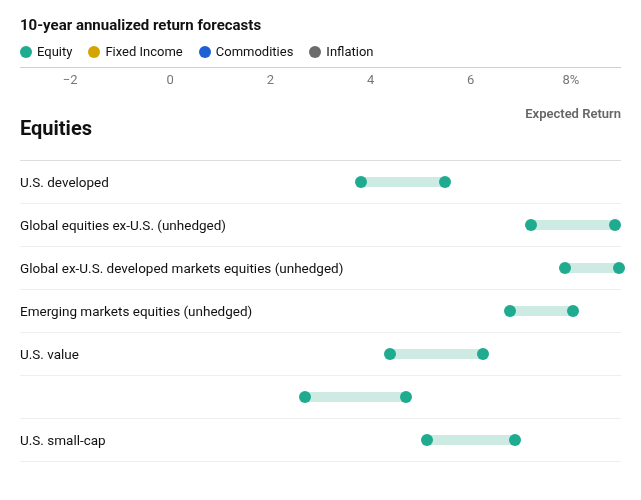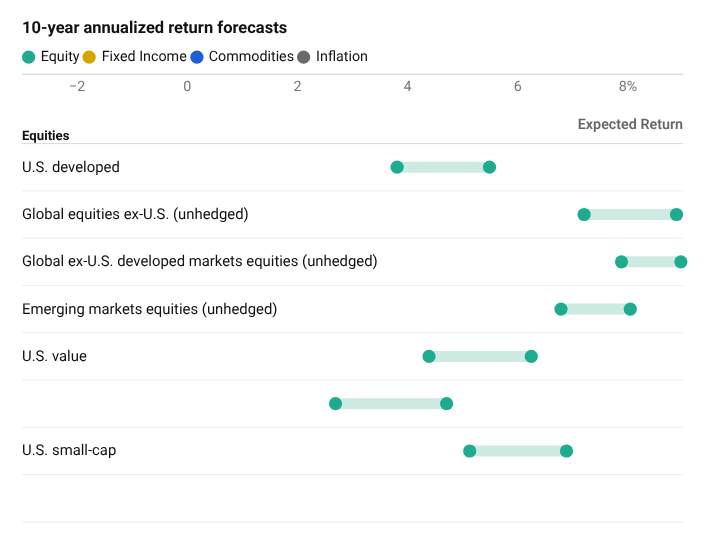--- a/index.html
+++ b/index.html
@@ -11,21 +11,21 @@
     width: 641px;
     box-sizing: border-box;
   }
   .title {
     font-size: 15px;
     font-weight: 700;
     margin-bottom: 10px;
   }
   .legend {
     display: flex;
-    gap: 3px;
+    gap: 16px;
     font-size: 13px;
     margin-bottom: 8px;
   }
   .legend-item {
     display: flex;
     align-items: center;
     gap: 5px;
   }
   .legend-dot {
     width: 12px;
@@ -51,23 +51,23 @@
   }
   .expected {
     position: absolute;
     right: 0;
     top: 38px;
     font-size: 13px;
     color: #666;
     font-weight: 600;
   }
   .section-heading {
-    font-size: 12px;
+    font-size: 20px;
     font-weight: 700;
-    padding: 4px 0 0 0;
+    padding: 4px 0 20px 0;
     border-bottom: 1px solid #ddd;
   }
   .row {
     display: flex;
     align-items: center;
     border-bottom: 1px solid #eee;
     height: 42px;
     font-size: 13.5px;
   }
   .row .label {

